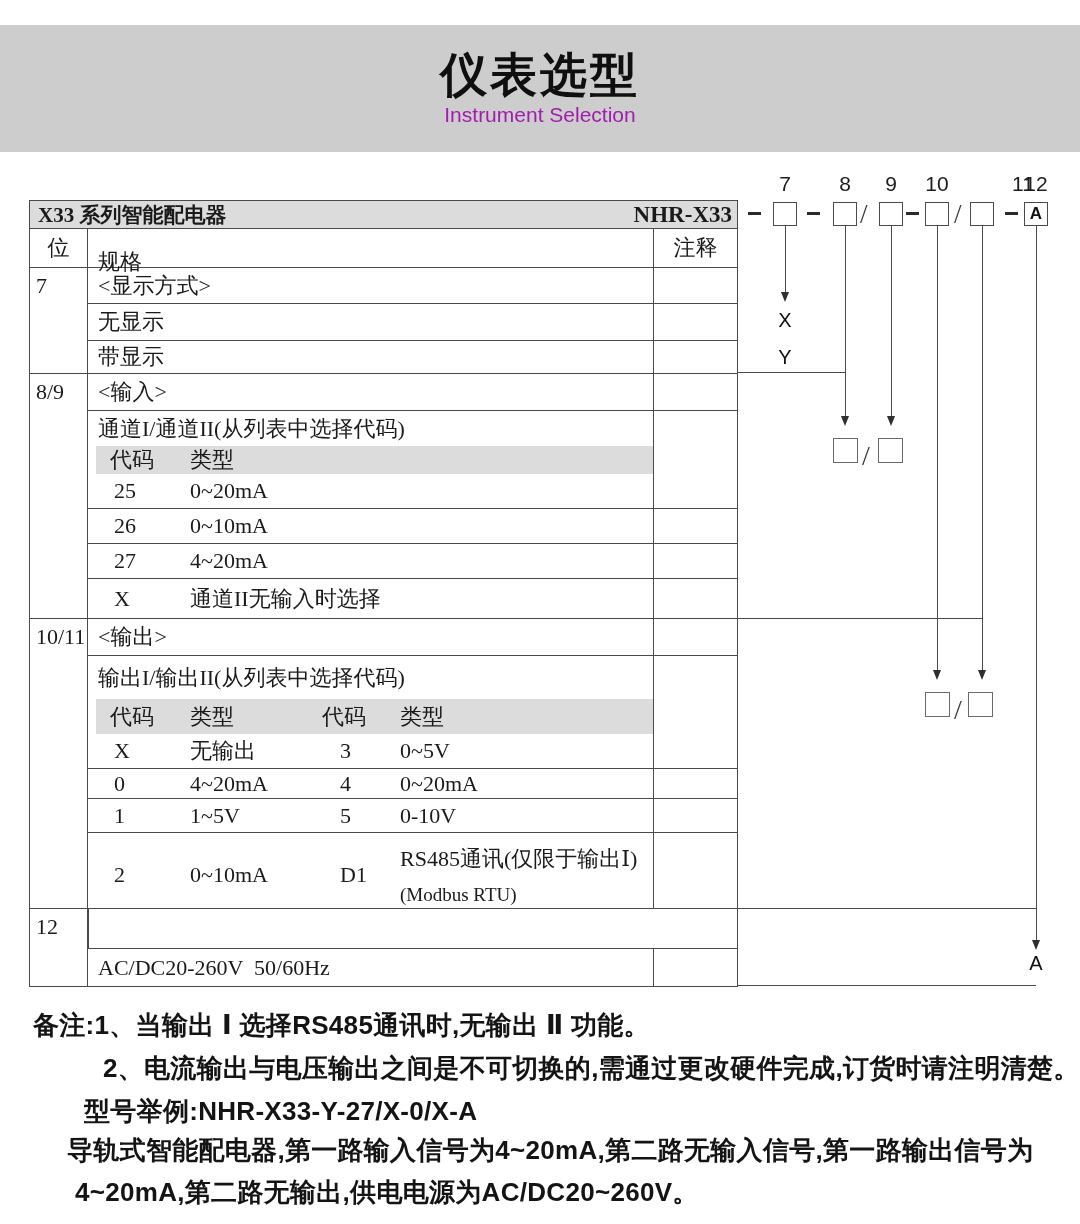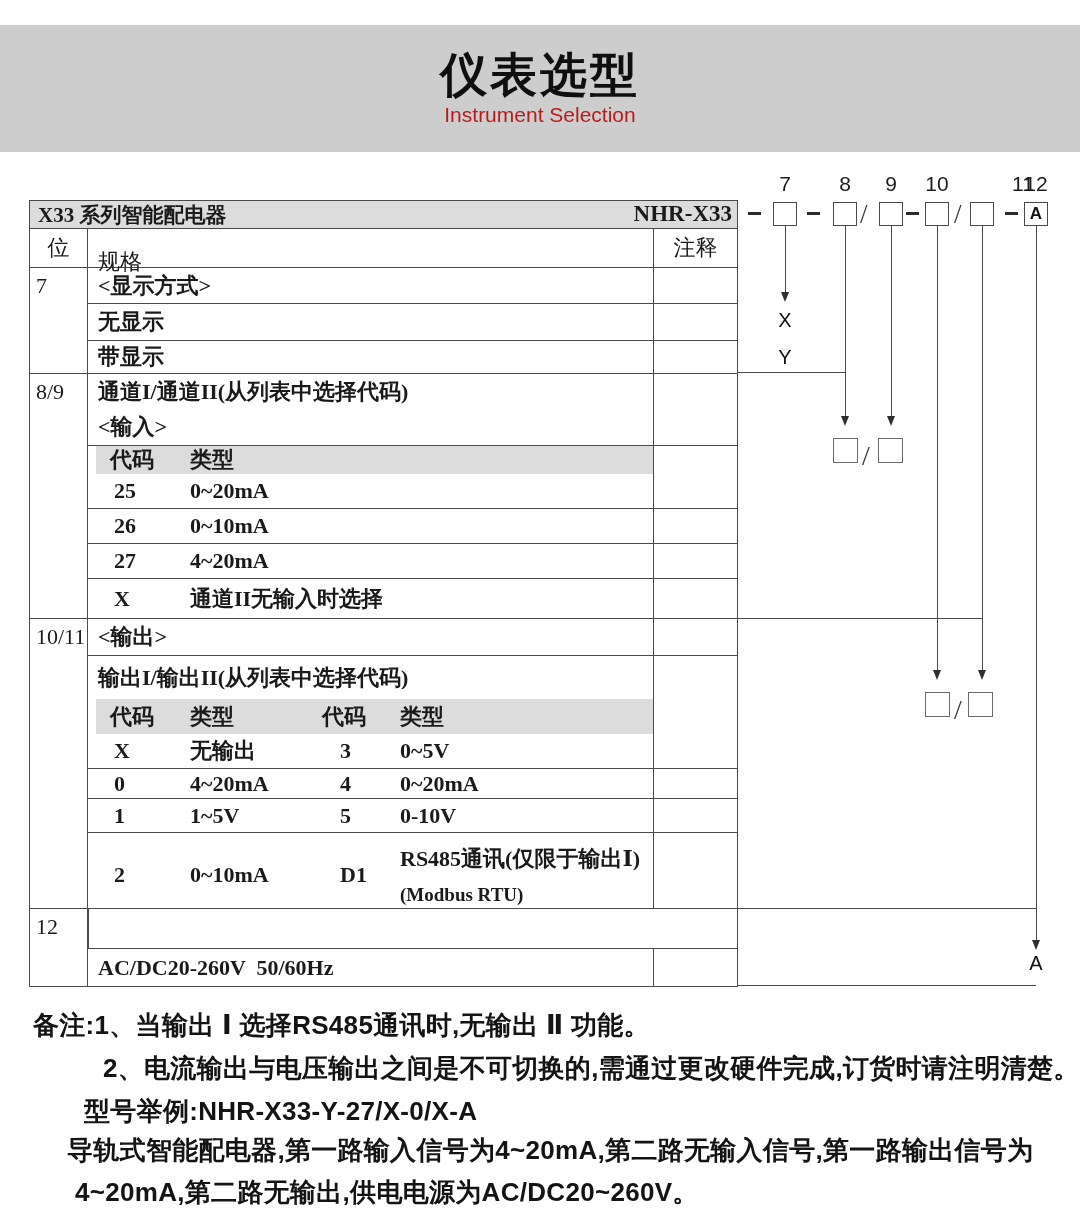--- a/index.html
+++ b/index.html
@@ -23,43 +23,43 @@
     background:var(--banner);
     display:flex;flex-direction:column;align-items:center;justify-content:flex-start;
     padding-top:24px;
   }
   .title-zh{
     font-family:"Liberation Sans","DejaVu Sans",sans-serif;
     font-size:47px;font-weight:700;letter-spacing:3px;color:#0f0f0f;line-height:1.1;
   }
   .title-en{
     font-family:"Liberation Sans","DejaVu Sans",sans-serif;
-    font-size:21px;font-weight:400;color:#b91c1c;margin-top:2px;
+    font-size:21px;font-weight:400;color:#a21caf;margin-top:2px;
   }
   
   .sel-table{
     position:absolute;left:29px;top:200px;width:709px;height:787px;
     border:1px solid var(--bd);background:#fff;font-size:22px;
   }
   .bb{border-bottom:1px solid var(--bd);}
   .model-row{
     height:28px;background:var(--grayrow);
-    display:flex;justify-content:space-between;
+    display:flex;align-items:center;justify-content:space-between;
     padding:0 5px 0 8px;
   }
   .series{font-size:21px;font-weight:700;}
   .model{font-size:23px;font-weight:700;}
   .head-row{height:39px;display:flex;}
   .pos-h{width:58px;border-right:1px solid var(--bd);display:flex;align-items:center;justify-content:center;}
   .spec-h{width:565px;display:flex;align-items:center;padding-left:10px;margin-top:28px;}
   .note-h{width:84px;border-left:1px solid var(--bd);display:flex;align-items:center;justify-content:center;}
   .tbody{display:flex;height:718px;}
   .pos-col{width:58px;border-right:1px solid var(--bd);}
   .pos-cell{padding:5px 0 0 6px;font-size:22px;white-space:nowrap;overflow:visible;}
-  .main-col{width:649px;font-weight:bold;}
+  .main-col{width:649px;}
   .trow{display:flex;align-items:center;flex-shrink:0;}
   .spec{width:565px;height:100%;display:flex;align-items:center;padding-left:10px;}
   .spec.nopad{padding-left:0;}
   .note{width:84px;height:100%;border-left:1px solid var(--bd);}
   .graybar{
     height:100%;margin-left:8px;flex:1;background:var(--grayrow);
     display:flex;align-items:center;
   }
   .ha{width:94px;padding-left:14px;}
   .hb{width:132px;}
@@ -136,26 +136,26 @@
       </div>
       <div class="trow bb" style="height:37px">
         <div class="spec">无显示</div>
           <div class="note"></div>
       </div>
       <div class="trow bb" style="height:33px">
         <div class="spec">带显示</div>
           <div class="note"></div>
       </div>
 
+      <div class="trow bb" style="height:37px">
+        <div class="spec">&lt;输入&gt;</div>
+          <div class="note"></div>
+      </div>
       <div class="trow" style="height:35px">
         <div class="spec">通道I/通道II(从列表中选择代码)</div>
-          <div class="note"></div>
-      </div>
-      <div class="trow bb" style="height:37px">
-        <div class="spec">&lt;输入&gt;</div>
           <div class="note"></div>
       </div>
       <div class="trow" style="height:28px">
         <div class="spec nopad">
           <div class="graybar">
             <span class="ha">代码</span>
               <span class="hb">类型</span>
           </div>
         </div>
           <div class="note"></div>

